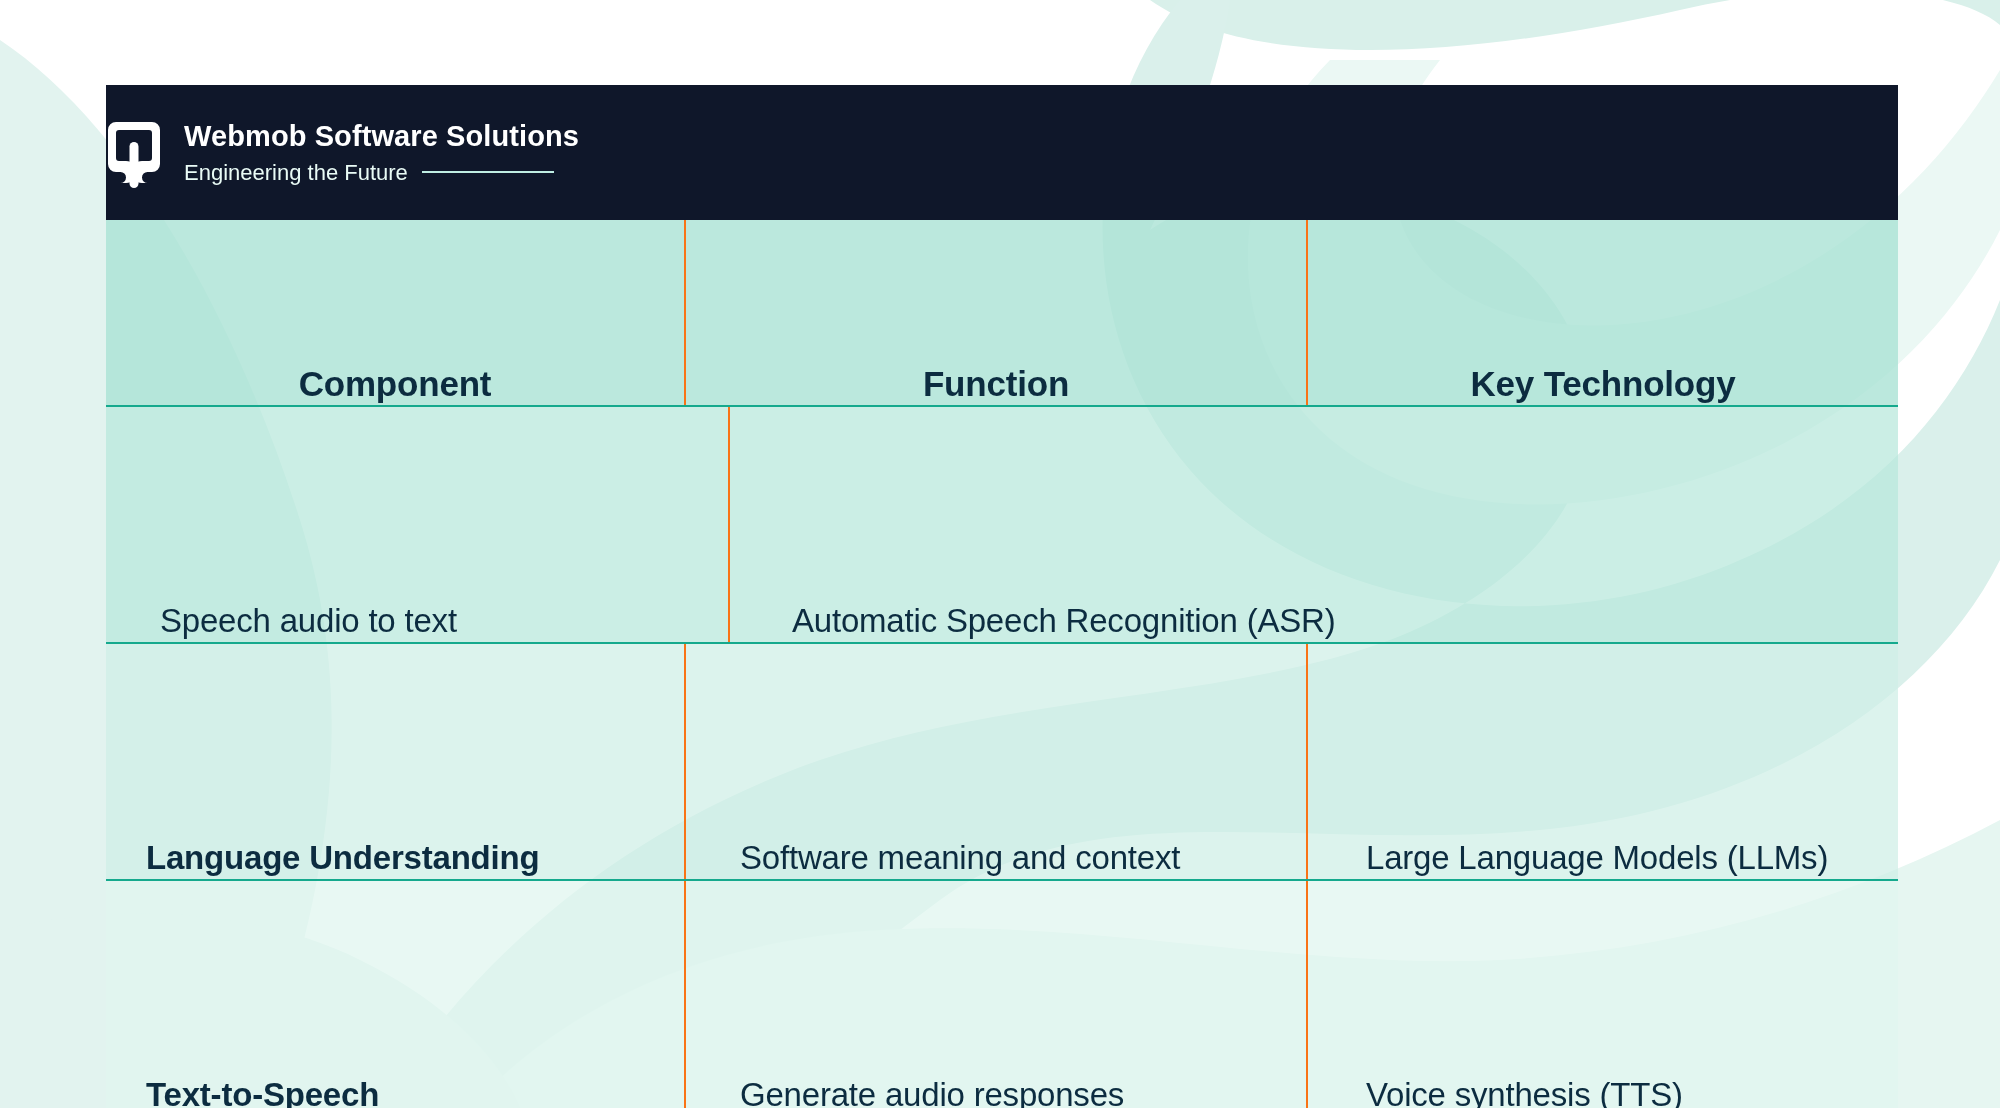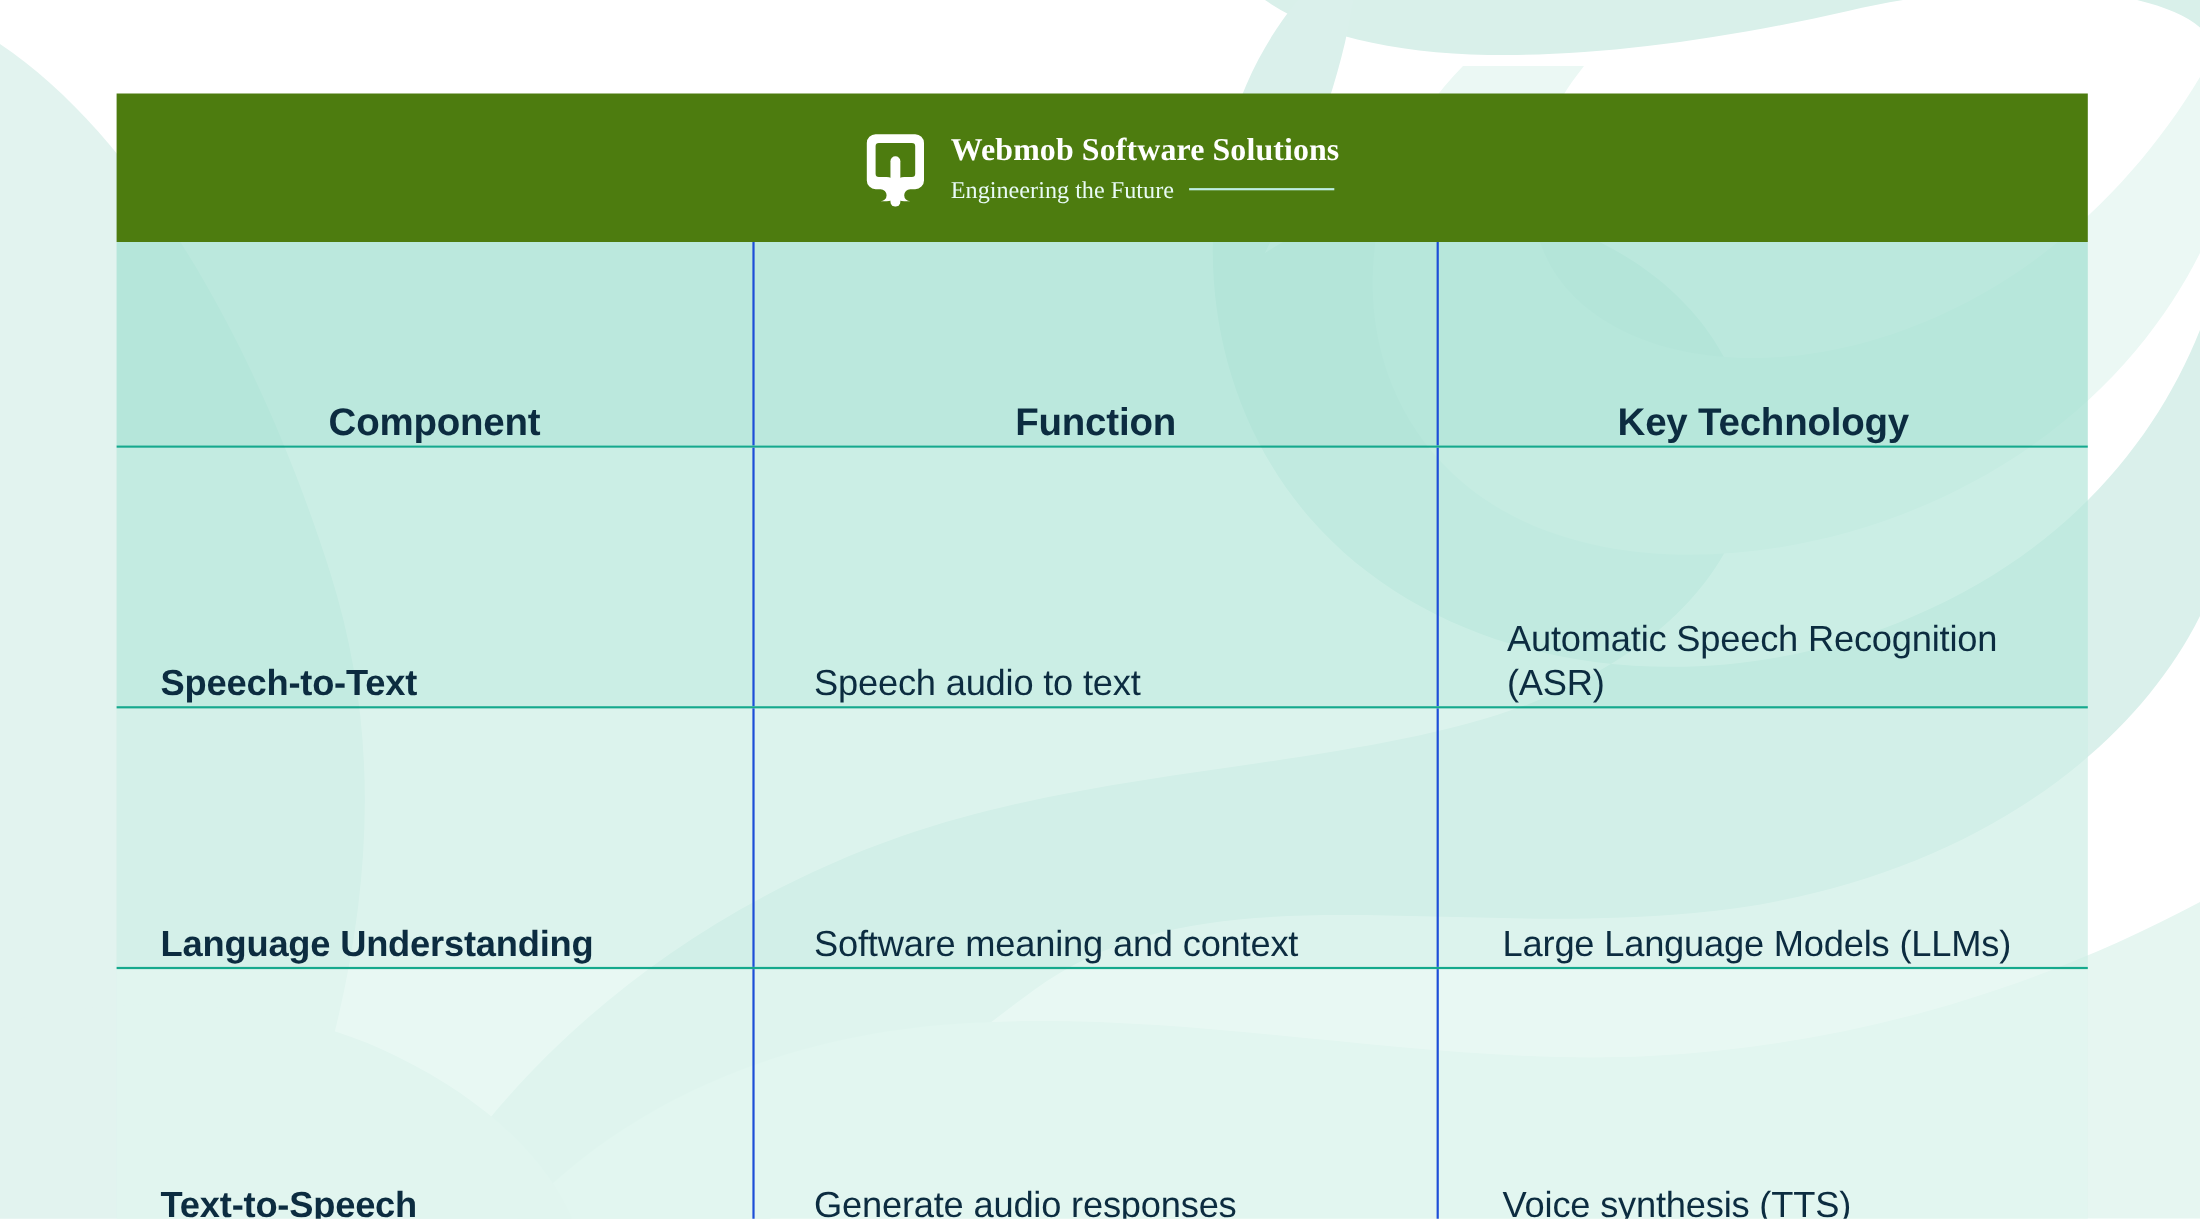--- a/index.html
+++ b/index.html
@@ -17,24 +17,23 @@
   #table-card{
     position:absolute;
     left:106px;top:85px;
     width:1792px;height:893px;
     z-index:1;
     display:flex;flex-direction:column;
   }
   
   .brand-band{
     height:135px;
-    background:#4d7c0f;
-    display:flex;align-items:center;justify-content:center;
+    background:#0f172a;
+    display:flex;align-items:center;justify-content:flex-start;
     flex:0 0 135px;
-    font-family:Liberation Serif, serif;
   }
   .brand-inner{display:flex;align-items:center;gap:22px;}
   .logo-mark{width:56px;height:70px;display:block;flex:0 0 56px;}
   .brand-text{display:flex;flex-direction:column;justify-content:center;}
   .brand-name{
     color:#ffffff;font-size:29px;font-weight:bold;
     letter-spacing:.1px;line-height:1.12;white-space:nowrap;
   }
   .brand-tagline-row{display:flex;align-items:center;gap:14px;margin-top:7px;}
   .brand-tagline{
@@ -47,21 +46,21 @@
   
   .tbl{flex:1 1 auto;display:flex;flex-direction:column;position:relative;}
   .trow{display:flex;position:relative;}
   .trow + .trow{border-top:2px solid #15a98d;}
   .tcell{
     position:relative;
     display:flex;align-items:flex-end;
     box-sizing:border-box;
     padding:0 38px;
   }
-  .tcell + .tcell{border-left:2px solid #1d4ed8;}
+  .tcell + .tcell{border-left:2px solid #f97316;}
   .c0{flex:0 0 578px;}
   .c1{flex:0 0 622px;}
   .c2{flex:1 1 auto;}
   .row-head{height:185px;}
   .row-head .tcell{justify-content:center;}
   .row-head .cell-txt{
     font-size:35px;font-weight:bold;color:#0c2c40;text-align:center;
     letter-spacing:-.2px;
   }
   .row-body{height:235px;}
@@ -137,23 +136,20 @@
       <div class="tcell c1">
         <span class="cell-txt">Function</span>
       </div>
       <div class="tcell c2">
         <span class="cell-txt">Key Technology</span>
       </div>
     </div>
 
     <div class="trow row-body r1">
       <span class="tint tint-r1"></span>
-      <div class="tcell c0">
-        <span class="cell-txt">Speech-to-Text</span>
-      </div>
       <div class="tcell c1">
         <span class="cell-txt">Speech audio to text</span>
       </div>
       <div class="tcell c2">
         <span class="cell-txt">Automatic Speech Recognition (ASR)</span>
       </div>
     </div>
 
     <div class="trow row-body r2">
       <span class="tint tint-r2"></span>

